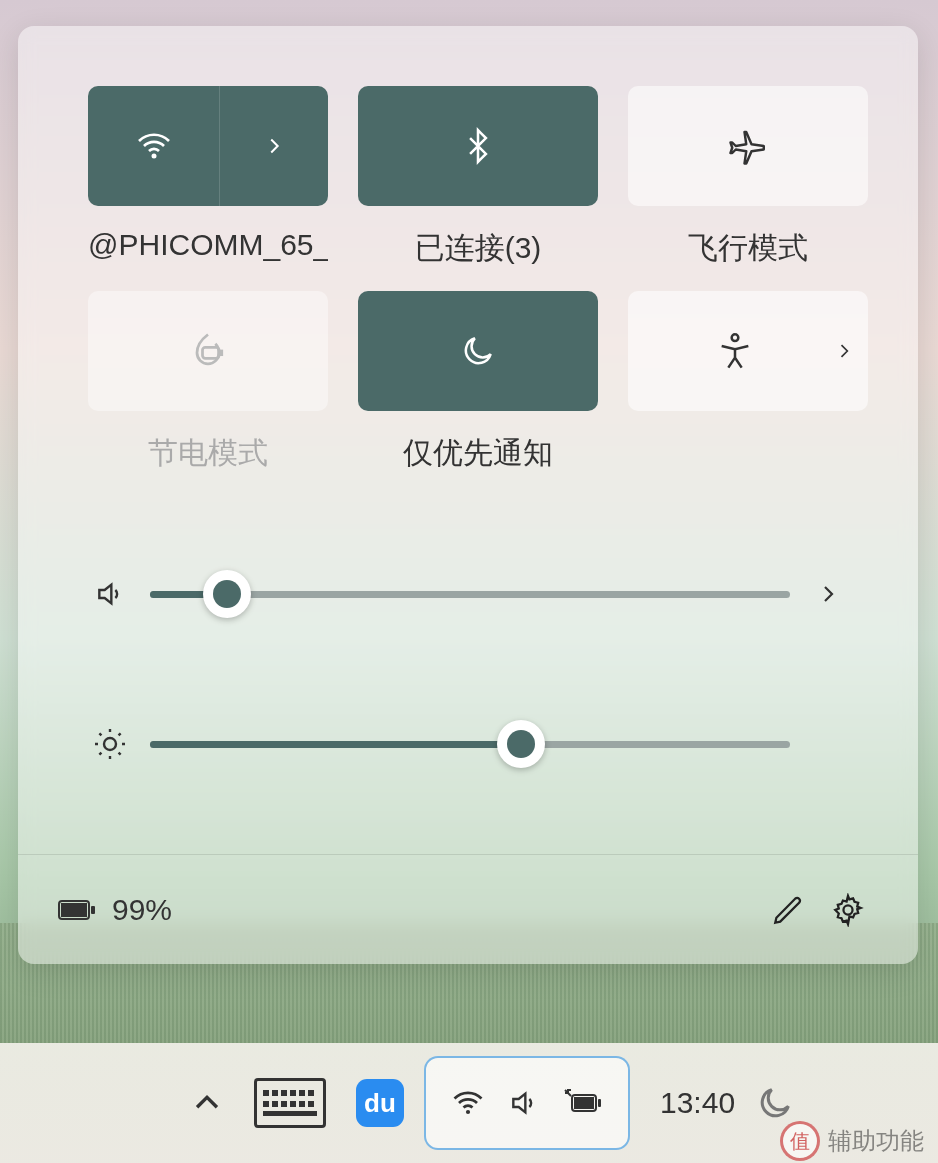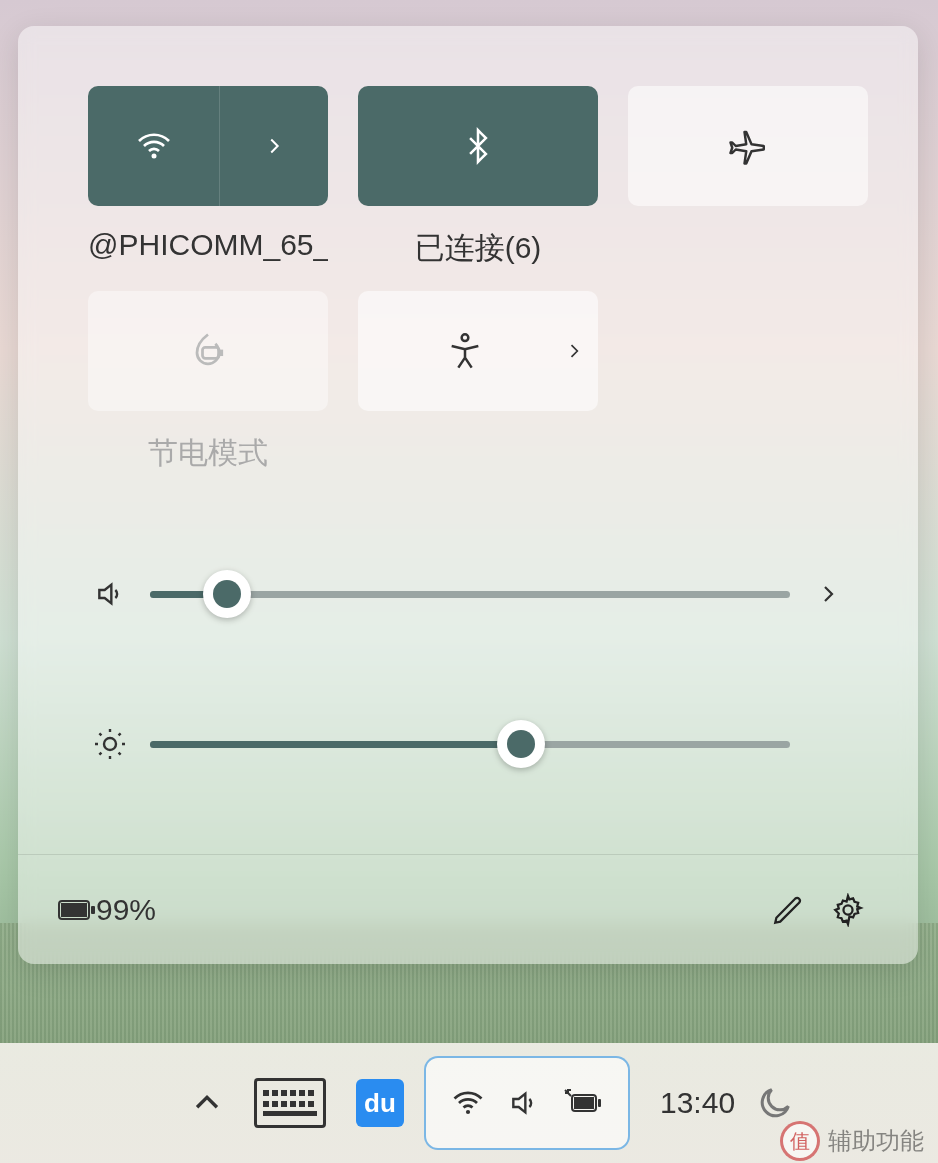--- a/index.html
+++ b/index.html
@@ -65,21 +65,21 @@
     display:flex; align-items:center; justify-content:center;
   }
   .slider-thumb::after { content:""; width:28px; height:28px; border-radius:50%; background:#4b6a68; }
   .slider-chevron { width:40px; display:flex; justify-content:center; color:#333; cursor:pointer;}
   .footer {
     border-top:1px solid rgba(0,0,0,0.1);
     display:flex; align-items:center;
     padding: 20px 40px;
     height:110px;
   }
-  .battery-status { display:flex; align-items:center; font-size:30px; color:#333;}
+  .battery-status { display:flex; align-items:center; gap:16px; font-size:30px; color:#333;}
   .footer-spacer { flex:1; }
   .footer-btn { width:60px; height:60px; display:flex; align-items:center; justify-content:center; cursor:pointer; color:#222;}
 
   .taskbar {
     position:absolute; left:0; right:0; bottom:0; height:120px;
     background: linear-gradient(180deg, rgba(250,245,240,0.85), rgba(245,240,235,0.92));
     display:flex; align-items:center;
     padding: 0 20px 0 190px;
   }
   .tray-group {
@@ -93,21 +93,21 @@
   }
   .tray-icon { color:#333; display:flex; align-items:center; justify-content:center; cursor:pointer;}
   .kbd-icon {
     width:72px; height:50px; border:3px solid #333; border-radius:4px;
     display:flex; flex-direction:column; justify-content:space-evenly; padding:4px 6px;
   }
   .kbd-row { display:flex; gap:3px; }
   .kbd-key { width:6px; height:6px; background:#333; }
   .kbd-space { flex:1; height:5px; background:#333; }
   .du-icon {
-    width:48px; height:48px; border-radius:6px; background:#2a8cf0;
+    width:48px; height:48px; border-radius:11px; background:#2a8cf0;
     display:flex; align-items:center; justify-content:center;
     color:#fff; font-weight:600; font-size:26px;
   }
   .clock { margin-left:30px; text-align:right; font-size:30px; color:#333; line-height:1.25;}
   .taskbar-moon { margin-left:20px; color:#666; }
   .watermark {
     position:absolute; right:14px; bottom:2px;
     display:flex; align-items:center; gap:8px;
     color:rgba(50,50,50,0.55); font-size:24px;
   }
@@ -154,46 +154,57 @@
     </div>
 
     <div class="tile-wrap">
       <div class="tile active">
         <span>
           <svg width="38" height="38" viewBox="0 0 24 24" fill="none" stroke="#fff" stroke-width="1.6">
             <path d="M7 7l10 10-5 5V2l5 5L7 17"></path>
           </svg>
         </span>
       </div>
-      <div class="tile-label">已连接(6)</div>
+      <div class="tile-label">已连接(3)</div>
     </div>
 
     <div class="tile-wrap">
       <div class="tile inactive">
         <span>
           <svg width="42" height="42" viewBox="0 0 24 24" fill="none" stroke="#333" stroke-width="1.4">
             <path d="M21 12l-7-1-3-7h-1l1 7-6 1-2-2H2l1 3-1 3h1l2-2 6 1-1 7h1l3-7 7-1v-2z" stroke-linejoin="round"></path>
           </svg>
         </span>
       </div>
+      <div class="tile-label">飞行模式</div>
     </div>
 
     <div class="tile-wrap">
       <div class="tile disabled">
         <span>
           <svg width="44" height="44" viewBox="0 0 24 24" fill="none" stroke="#bbb" stroke-width="1.5">
             <path d="M12 3c-4 3-6 6-6 10a6 6 0 0012 0c0-2-1-4-2-5"></path>
             <rect x="9" y="10" width="9" height="6" rx="1.5"></rect>
               <rect x="18" y="12" width="1.5" height="2"></rect>
           </svg>
         </span>
       </div>
       <div class="tile-label dim">节电模式</div>
     </div>
 
+    <div class="tile-wrap">
+      <div class="tile active">
+        <span>
+          <svg width="38" height="38" viewBox="0 0 24 24" fill="none" stroke="#fff" stroke-width="1.6">
+            <path d="M20 14A8 8 0 1110 4a6 6 0 0010 10z"></path>
+          </svg>
+        </span>
+      </div>
+      <div class="tile-label">仅优先通知</div>
+    </div>
 
     <div class="tile-wrap">
       <div class="tile inactive">
         <span style="margin-right:26px;">
           <svg width="40" height="40" viewBox="0 0 24 24" fill="none" stroke="#333" stroke-width="1.5">
             <circle cx="12" cy="4" r="2"></circle>
               <path d="M4 9l8 2 8-2M12 11v5m0 0l-4 6m4-6l4 6"></path>
           </svg>
         </span>
         <span class="tile-chevron">

